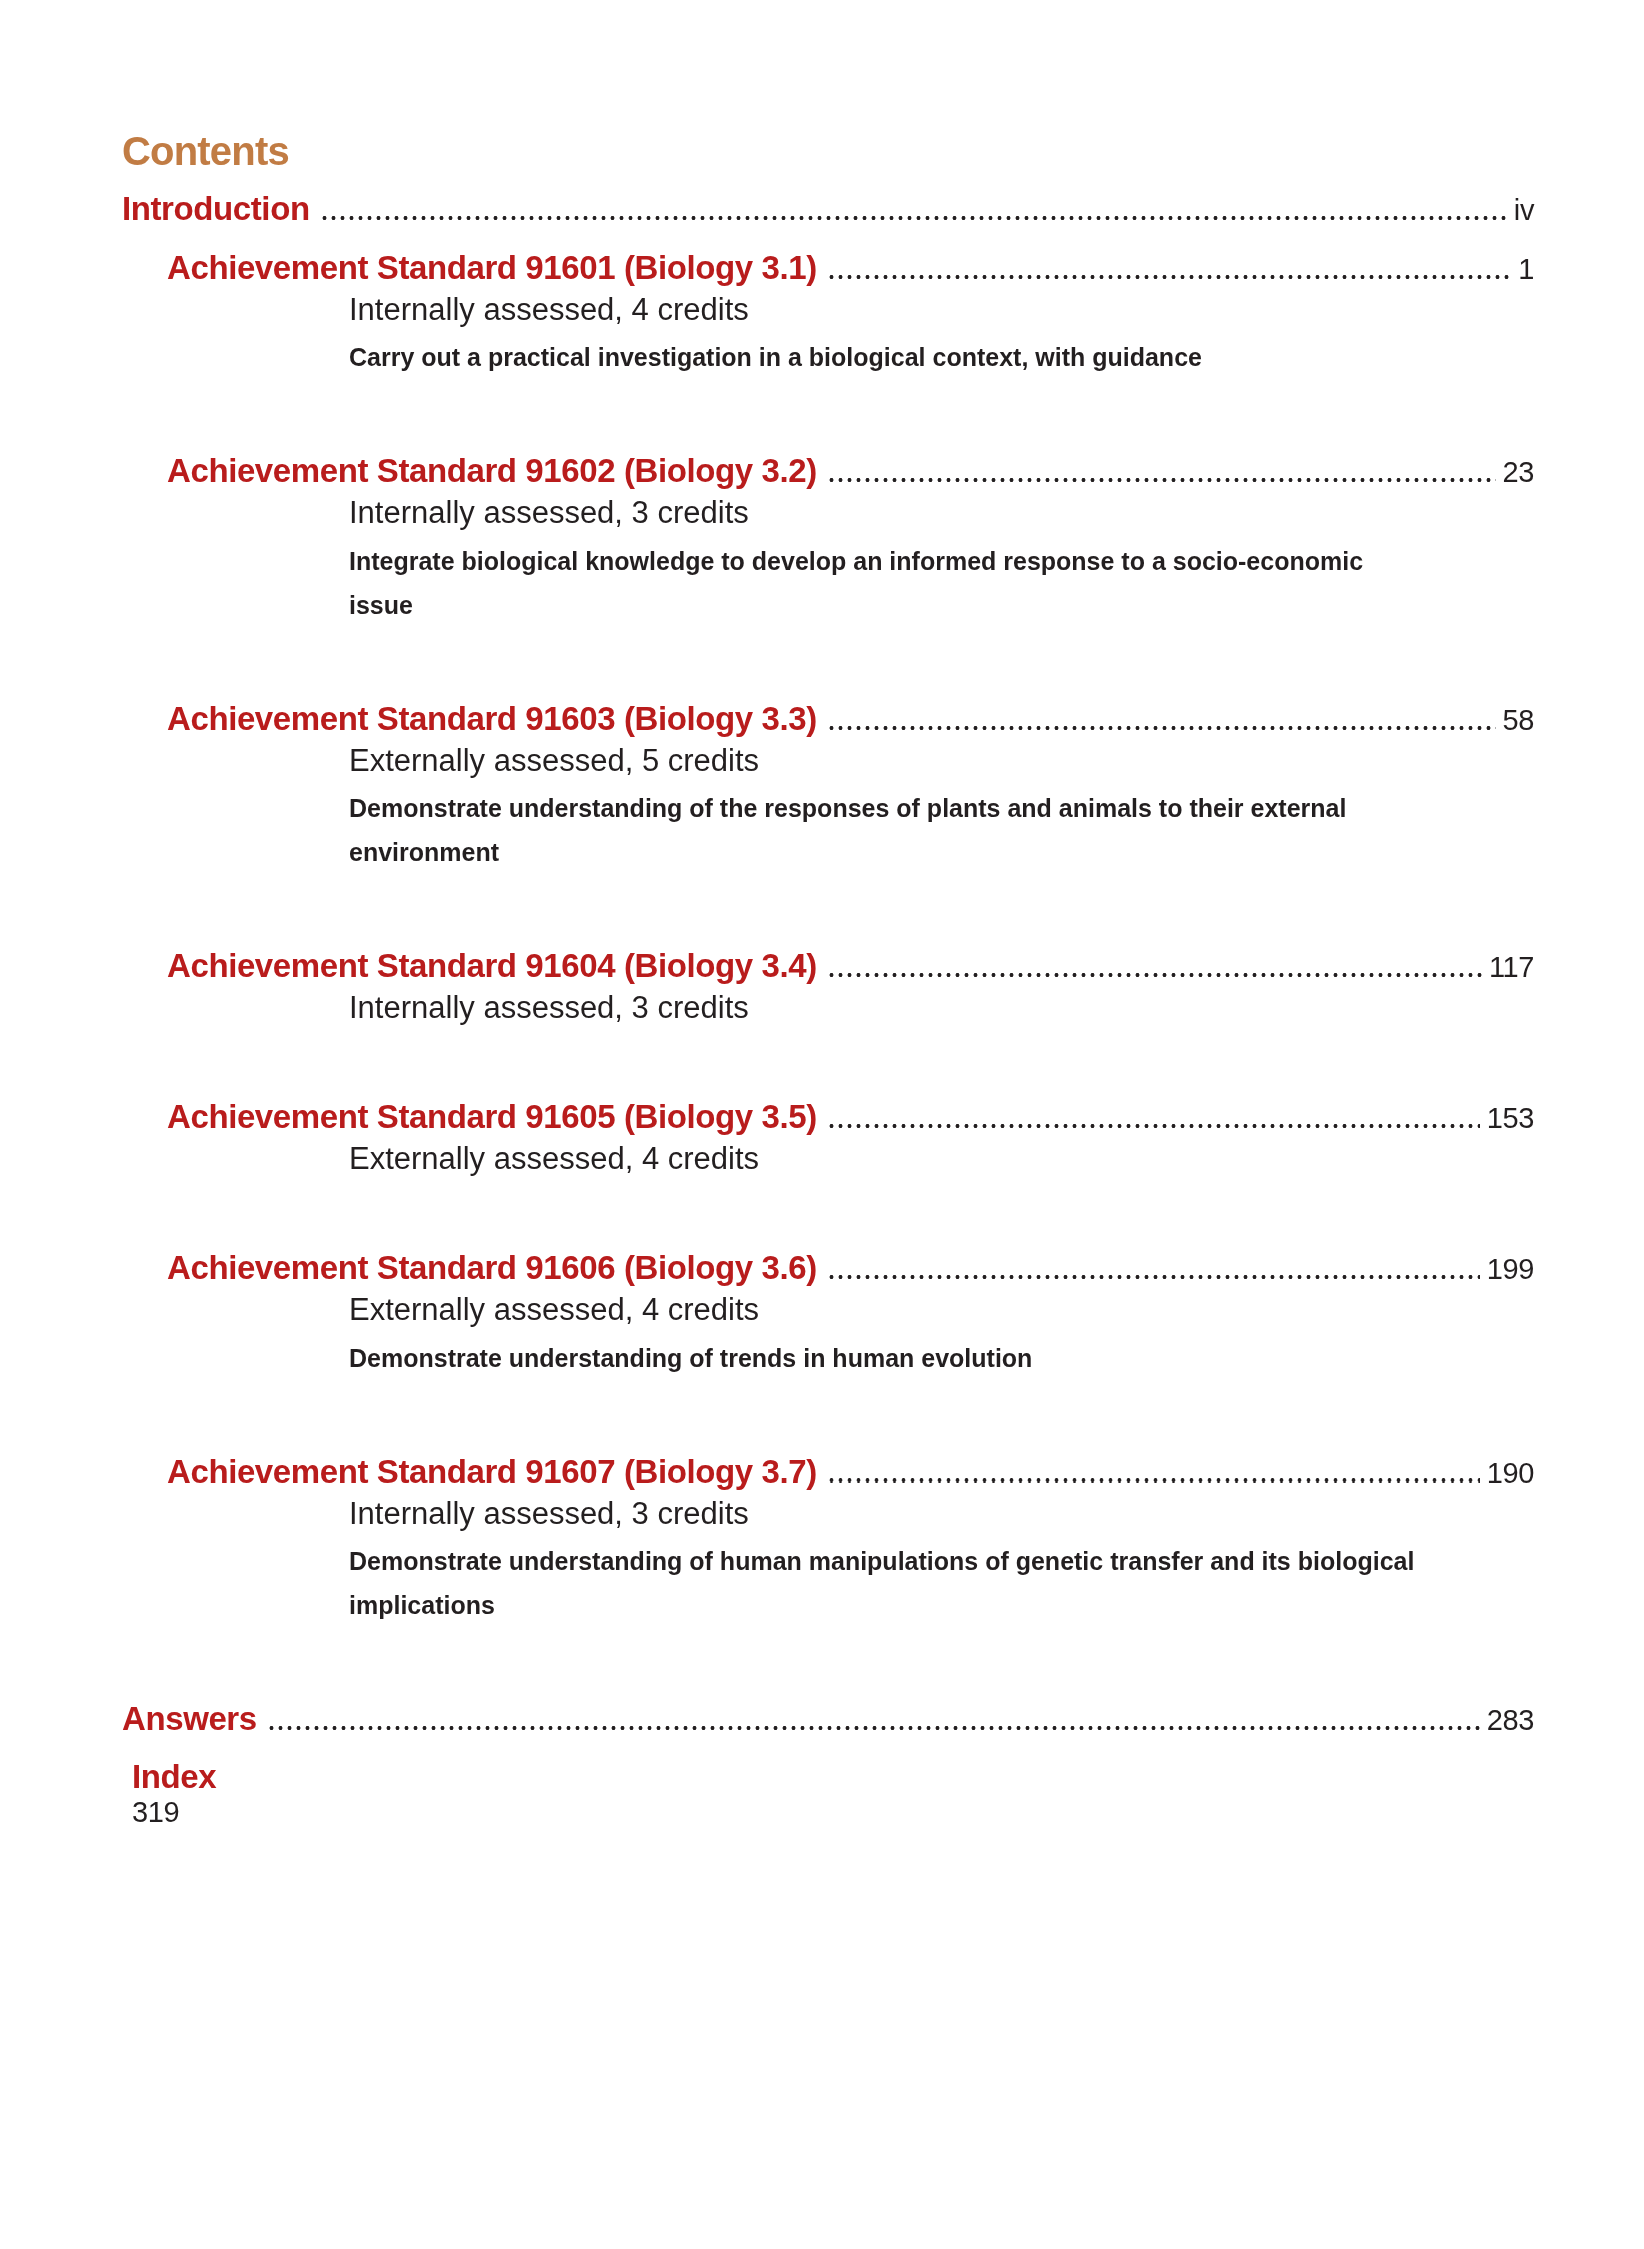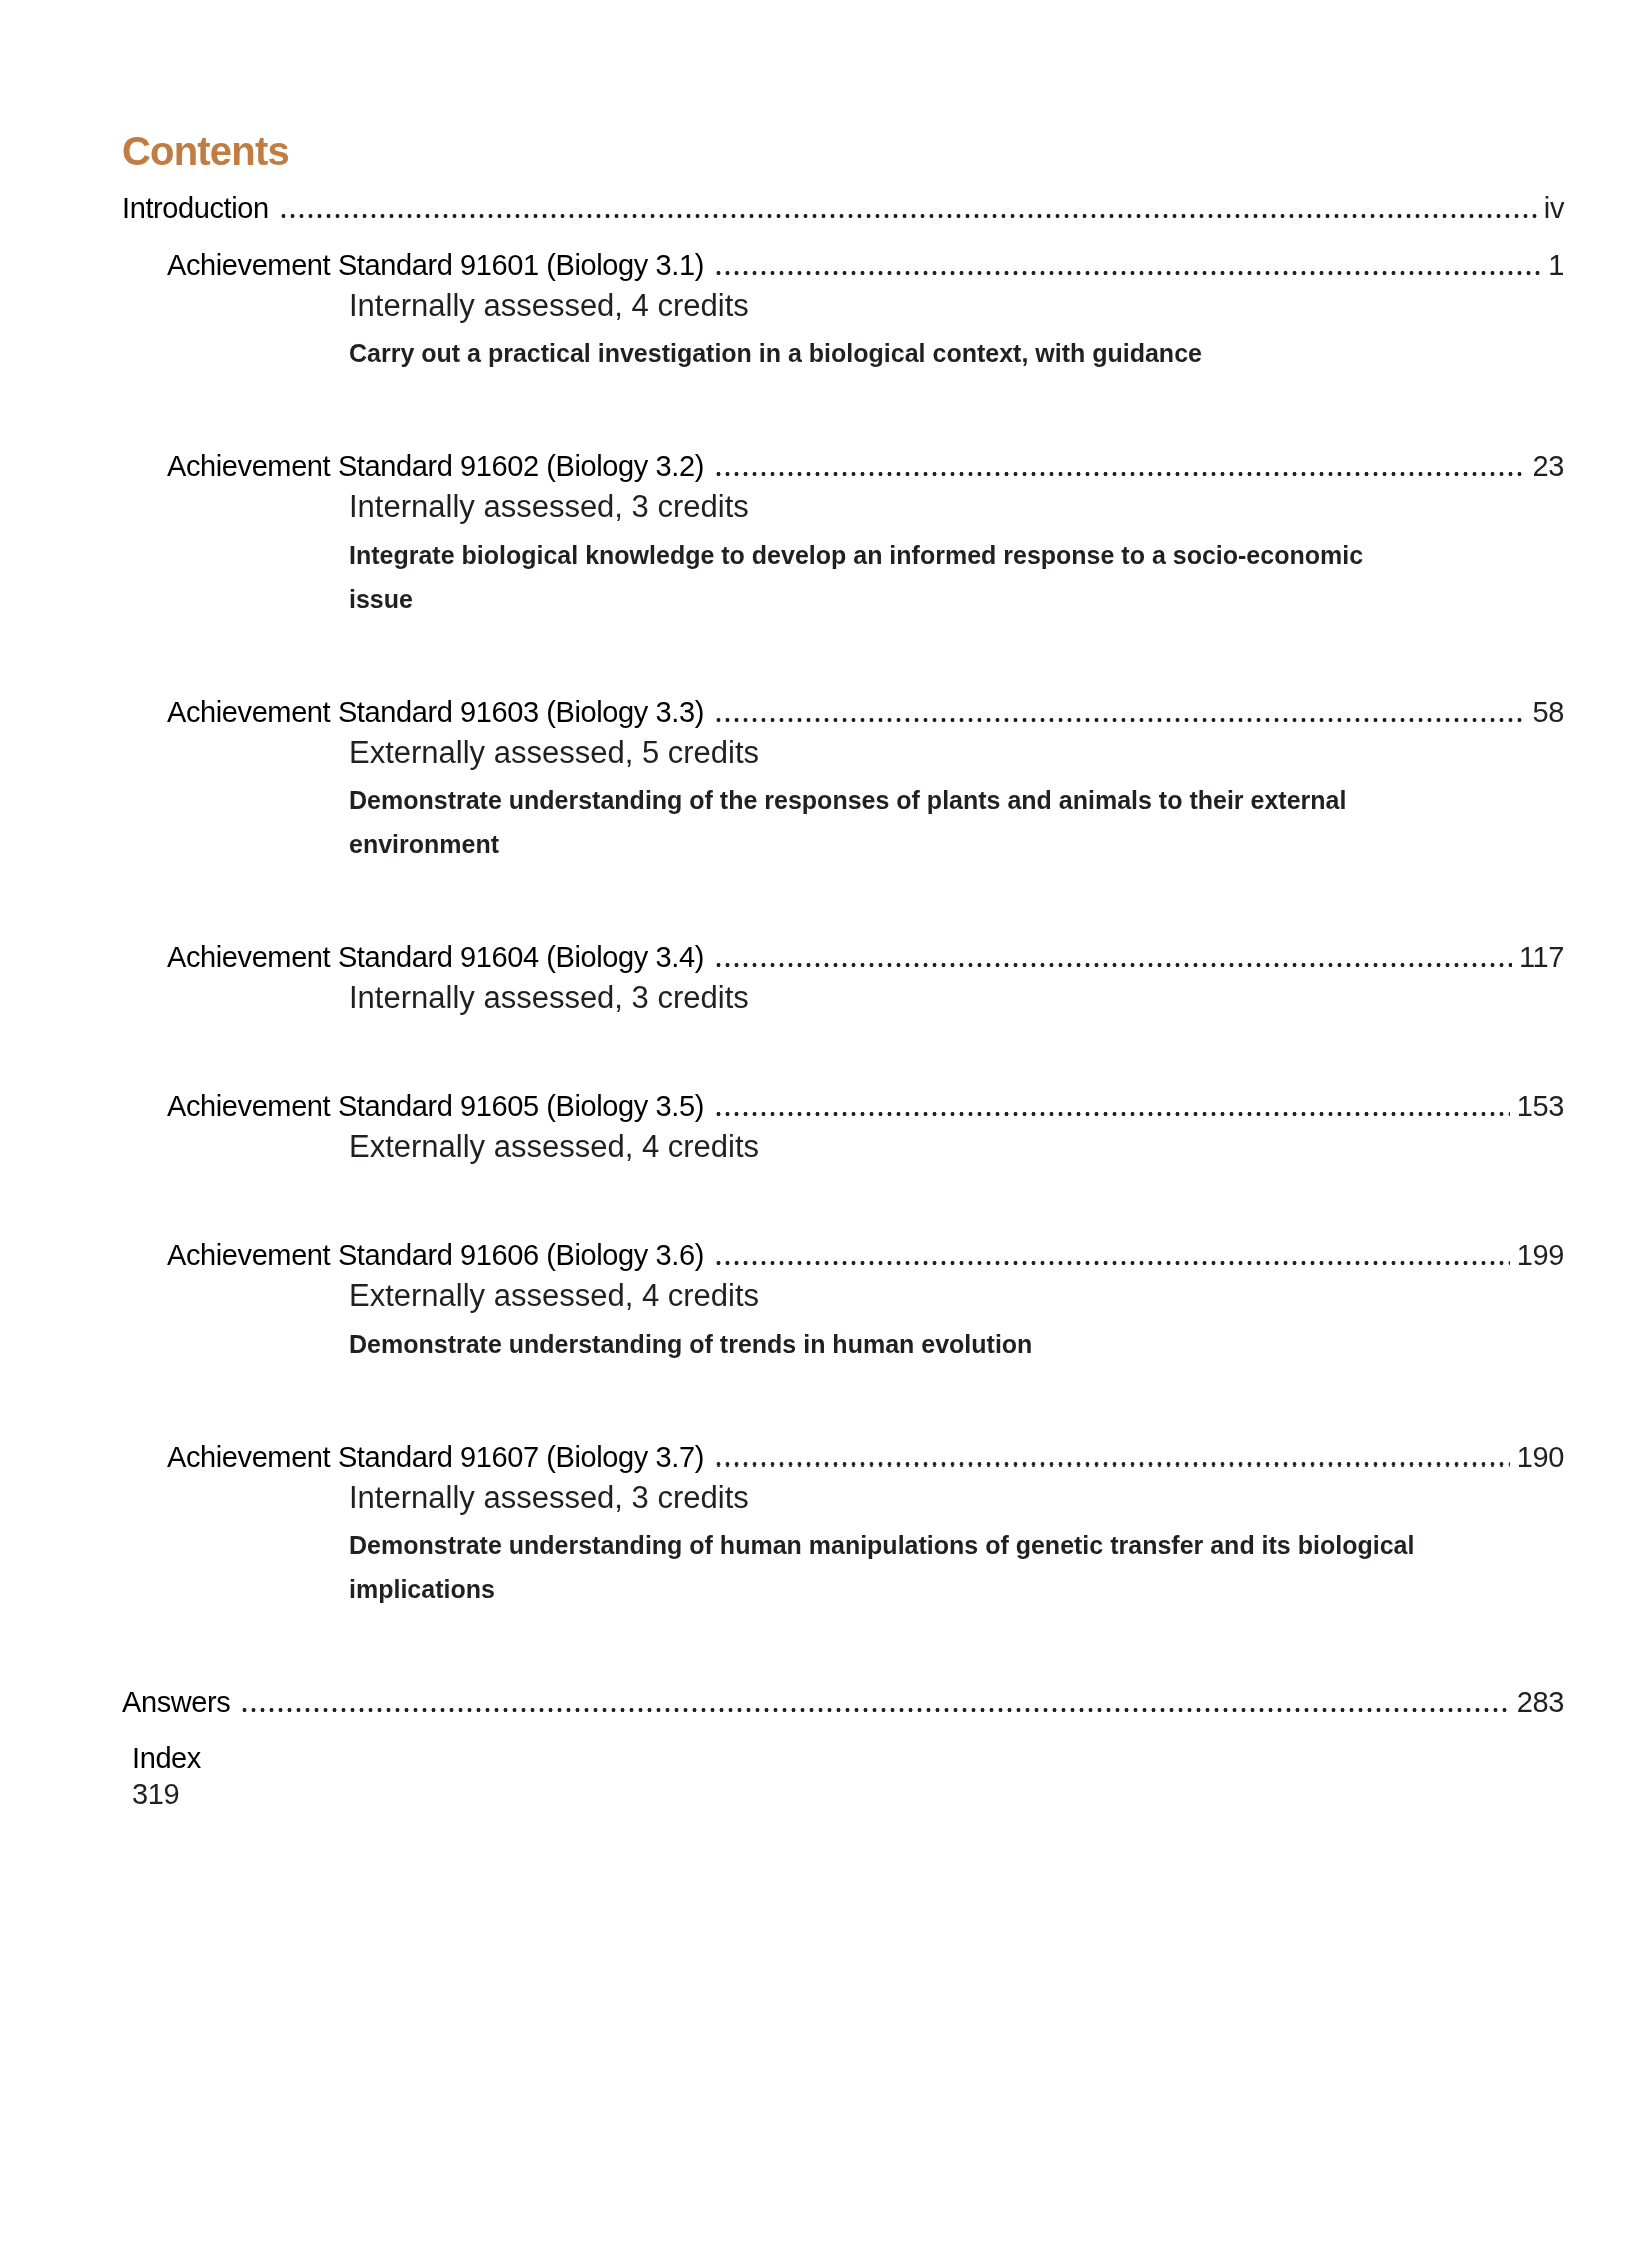--- a/index.html
+++ b/index.html
@@ -6,40 +6,40 @@
   html, body { background: #ffffff; }
   body {
     width: 1644px;
     height: 2250px;
     font-family: "Liberation Sans", sans-serif;
     color: #231f20;
     overflow: hidden;
     position: relative;
   }
   .page {
-    padding: 128px 80px 0 122px;
+    padding: 128px 110px 0 122px;
   }
   .contents-title {
     font-size: 40px;
     font-weight: 700;
     letter-spacing: -0.8px;
     color: #c17c44;
     line-height: 47px;
   }
   
   .toc-row {
     display: flex;
     align-items: baseline;
     line-height: 37px;
   }
   .toc-label {
-    font-size: 29px;
-    font-weight: 400;
+    font-size: 33px;
+    font-weight: 700;
     letter-spacing: -0.4px;
-    color: #000000;
+    color: #b91c1c;
     white-space: nowrap;
   }
   .leader {
     flex: 1;
     min-width: 34px;
     height: 4.2px;
     margin: 0 6.8px -0.8px 10px;
     background-image: radial-gradient(circle, #231f20 1.8px, rgba(0,0,0,0) 2.2px);
     background-size: 9px 4.2px;
     background-repeat: repeat-x;

